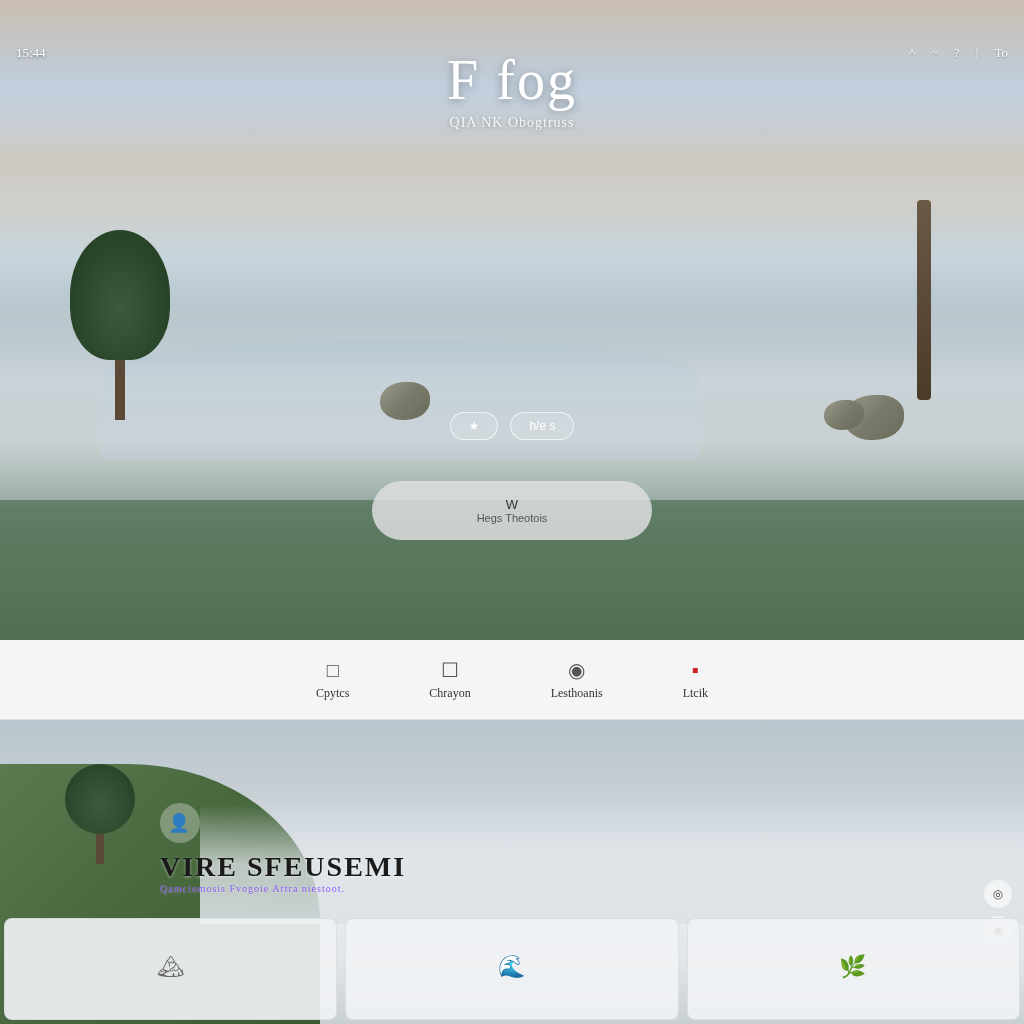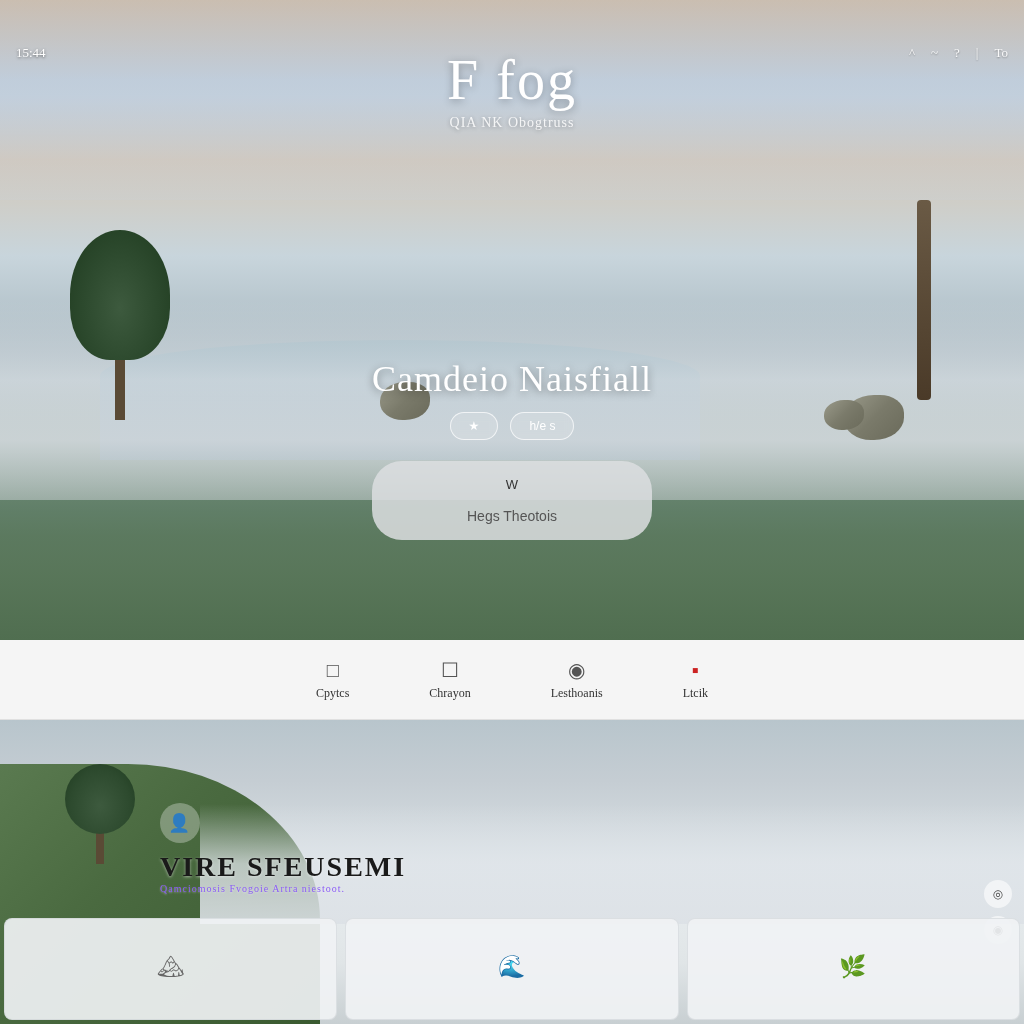--- a/index.html
+++ b/index.html
@@ -227,24 +227,24 @@
       border: none;
       border-radius: 30px;
       padding: 16px 80px;
       font-size: 13px;
       font-weight: 500;
       cursor: pointer;
       text-align: center;
       min-width: 280px;
     }
     .hero-big-btn-sub {
-      font-size: 14px;
+      font-size: 11px;
       color: #555;
       display: block;
-      margin-top: 16px;
+      margin-top: 0;
     }
 
     
     .nav-section {
       position: relative;
       width: 1024px;
       height: 80px;
       background: #f5f5f5;
       display: flex;
       align-items: center;
@@ -450,21 +450,20 @@
 
   <div class="rock rock1"></div>
   <div class="rock rock2"></div>
   <div class="rock rock3"></div>
 
   <div class="hero-content">
     <h1 class="hero-title">F fog</h1>
     <p class="hero-subtitle">QIA NK Obogtruss</p>
 
     <div class="hero-center-text">
-      <h2 class="hero-place-title">Camdeio Naisfiall</h2>
       <div class="hero-buttons">
         <button class="hero-btn">★</button>
         <button class="hero-btn">h/e s</button>
       </div>
     </div>
 
     <button class="hero-big-btn">
       <span>W</span>
       <span class="hero-big-btn-sub">Hegs Theotois</span>
     </button>

